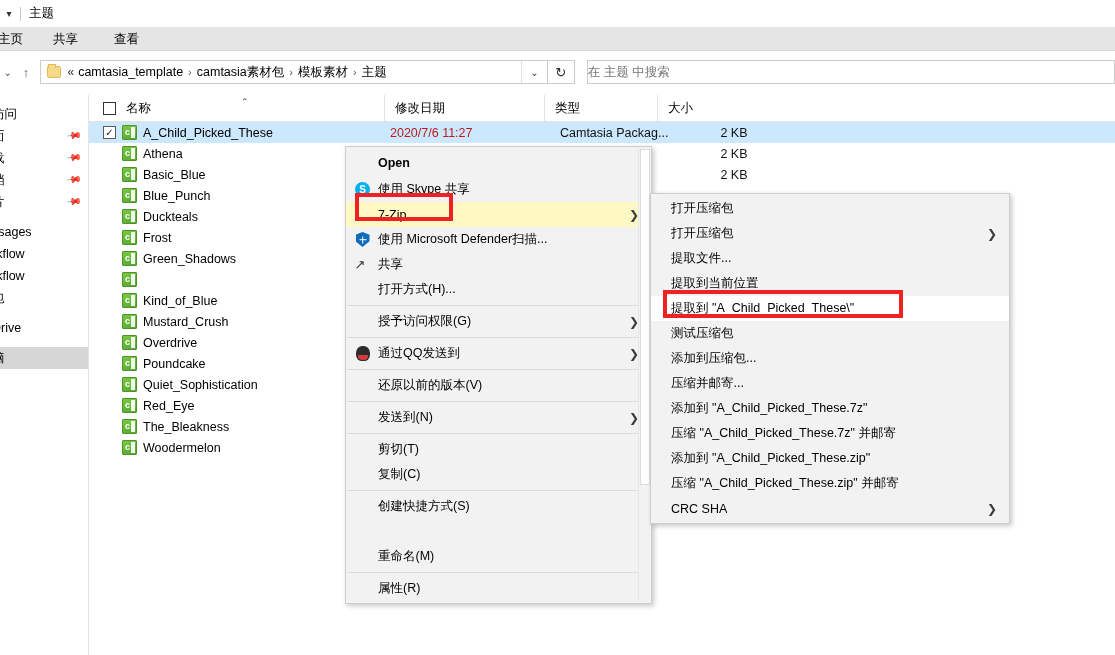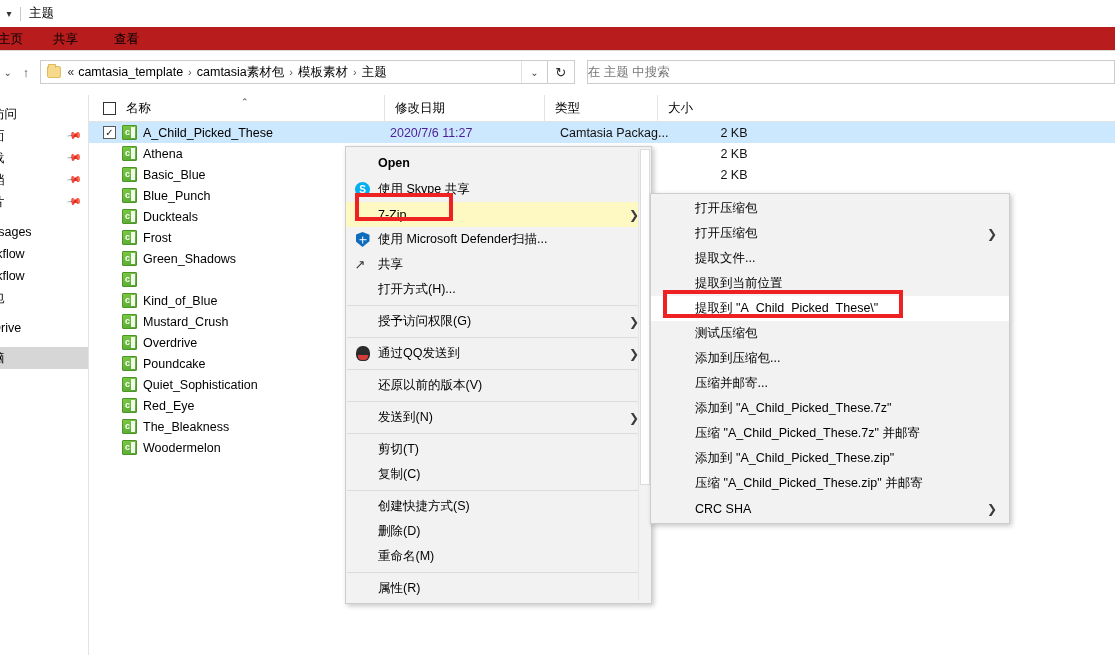--- a/index.html
+++ b/index.html
@@ -26,21 +26,21 @@
     text-align: center; line-height: 1;
   }
   .qat-sep {
     width: 1px; height: 14px; background: #c8c8c8; margin: 0 8px 0 4px;
   }
   .win-title { font-size: 12.5px; color: #000; }
 
   
   .ribbon {
     position: absolute; left: 0; top: 27px; width: 1115px; height: 24px;
-    background: #b91c1c; display: flex; align-items: center;
+    background: #e5e5e5; display: flex; align-items: center;
   }
   .ribbon-tab {
     font-size: 12.5px; color: #000; padding: 0 6px; line-height: 22px;
     white-space: nowrap; cursor: default;
   }
   .ribbon-underline { border-bottom: 1px solid #000; }
   .ribbon-rule {
     position: absolute; left: 0; top: 50px; width: 1115px; height: 1px;
     background: #d9d9d9;
   }
@@ -153,21 +153,21 @@
     position: relative;
     font-size: 9px; font-weight: bold; color: #ffffff;
     line-height: 13px; text-align: left; padding-left: 2px;
     font-family: "Liberation Sans", sans-serif;
   }
   .camico::after {
     content: ""; position: absolute; right: 1px; top: 1px;
     width: 4px; height: 11px; background: #ffffff; opacity: .92;
   }
   .cell-name { flex: 0 0 auto; width: 247px; white-space: nowrap; overflow: hidden; }
-  .cell-date { flex: 0 0 auto; width: 150px; color: #4c1d95; }
+  .cell-date { flex: 0 0 auto; width: 150px; color: #b91c1c; }
   .cell-type { flex: 0 0 auto; width: 143px; color: #111; white-space: nowrap; overflow: hidden; margin-left: 20px; }
   .cell-size { flex: 0 0 auto; width: 62px; text-align: center; color: #111; }
 
   
   .ctxmenu {
     position: absolute; background: #f2f2f2;
     border: 1px solid #cdcdcd;
     box-shadow: 2px 2px 5px rgba(0,0,0,.22);
     font-size: 12.5px; color: #000;
     padding: 2px 0;
@@ -187,21 +187,21 @@
   .mi-ico.empty { background: transparent; }
   .mi-lbl { flex: 1; overflow: hidden; text-overflow: ellipsis; }
   .mi.bold .mi-lbl { font-weight: bold; }
   .mi .arrow {
     position: absolute; right: 12px; top: 50%; transform: translateY(-50%);
     font-size: 12px; color: #3b3b3b; font-family: "DejaVu Sans", sans-serif;
   }
   .mi.hover { background: #fef9c3; }
   .mi.hover-sub { background: #ffffff; }
   .sep { height: 1px; background: #dcdcdc; margin: 3px 1px; }
-  .mi-indent { padding-left: 44px; }
+  .mi-indent { padding-left: 20px; }
 
   
   .ico-skype {
     width: 15px; height: 15px; border-radius: 50%;
     background: #00aff0; color: #fff; font-size: 10px; font-weight: bold;
     display: flex; align-items: center; justify-content: center;
   }
   .ico-defender {
     width: 14px; height: 15px; background: #0f6cbd; color: #fff;
     clip-path: polygon(50% 0,100% 18%,100% 62%,50% 100%,0 62%,0 18%);
@@ -540,21 +540,20 @@
       <span class="mi-lbl">复制(C)</span>
     </div>
     <div class="sep"></div>
 
     <div class="mi">
       <span class="mi-ico empty"></span>
       <span class="mi-lbl">创建快捷方式(S)</span>
     </div>
     <div class="mi">
       <span class="mi-ico empty"></span>
-      <span class="mi-lbl">删除(D)</span>
     </div>
     <div class="mi">
       <span class="mi-ico empty"></span>
       <span class="mi-lbl">重命名(M)</span>
     </div>
     <div class="sep"></div>
 
     <div class="mi">
       <span class="mi-ico empty"></span>
       <span class="mi-lbl">属性(R)</span>

